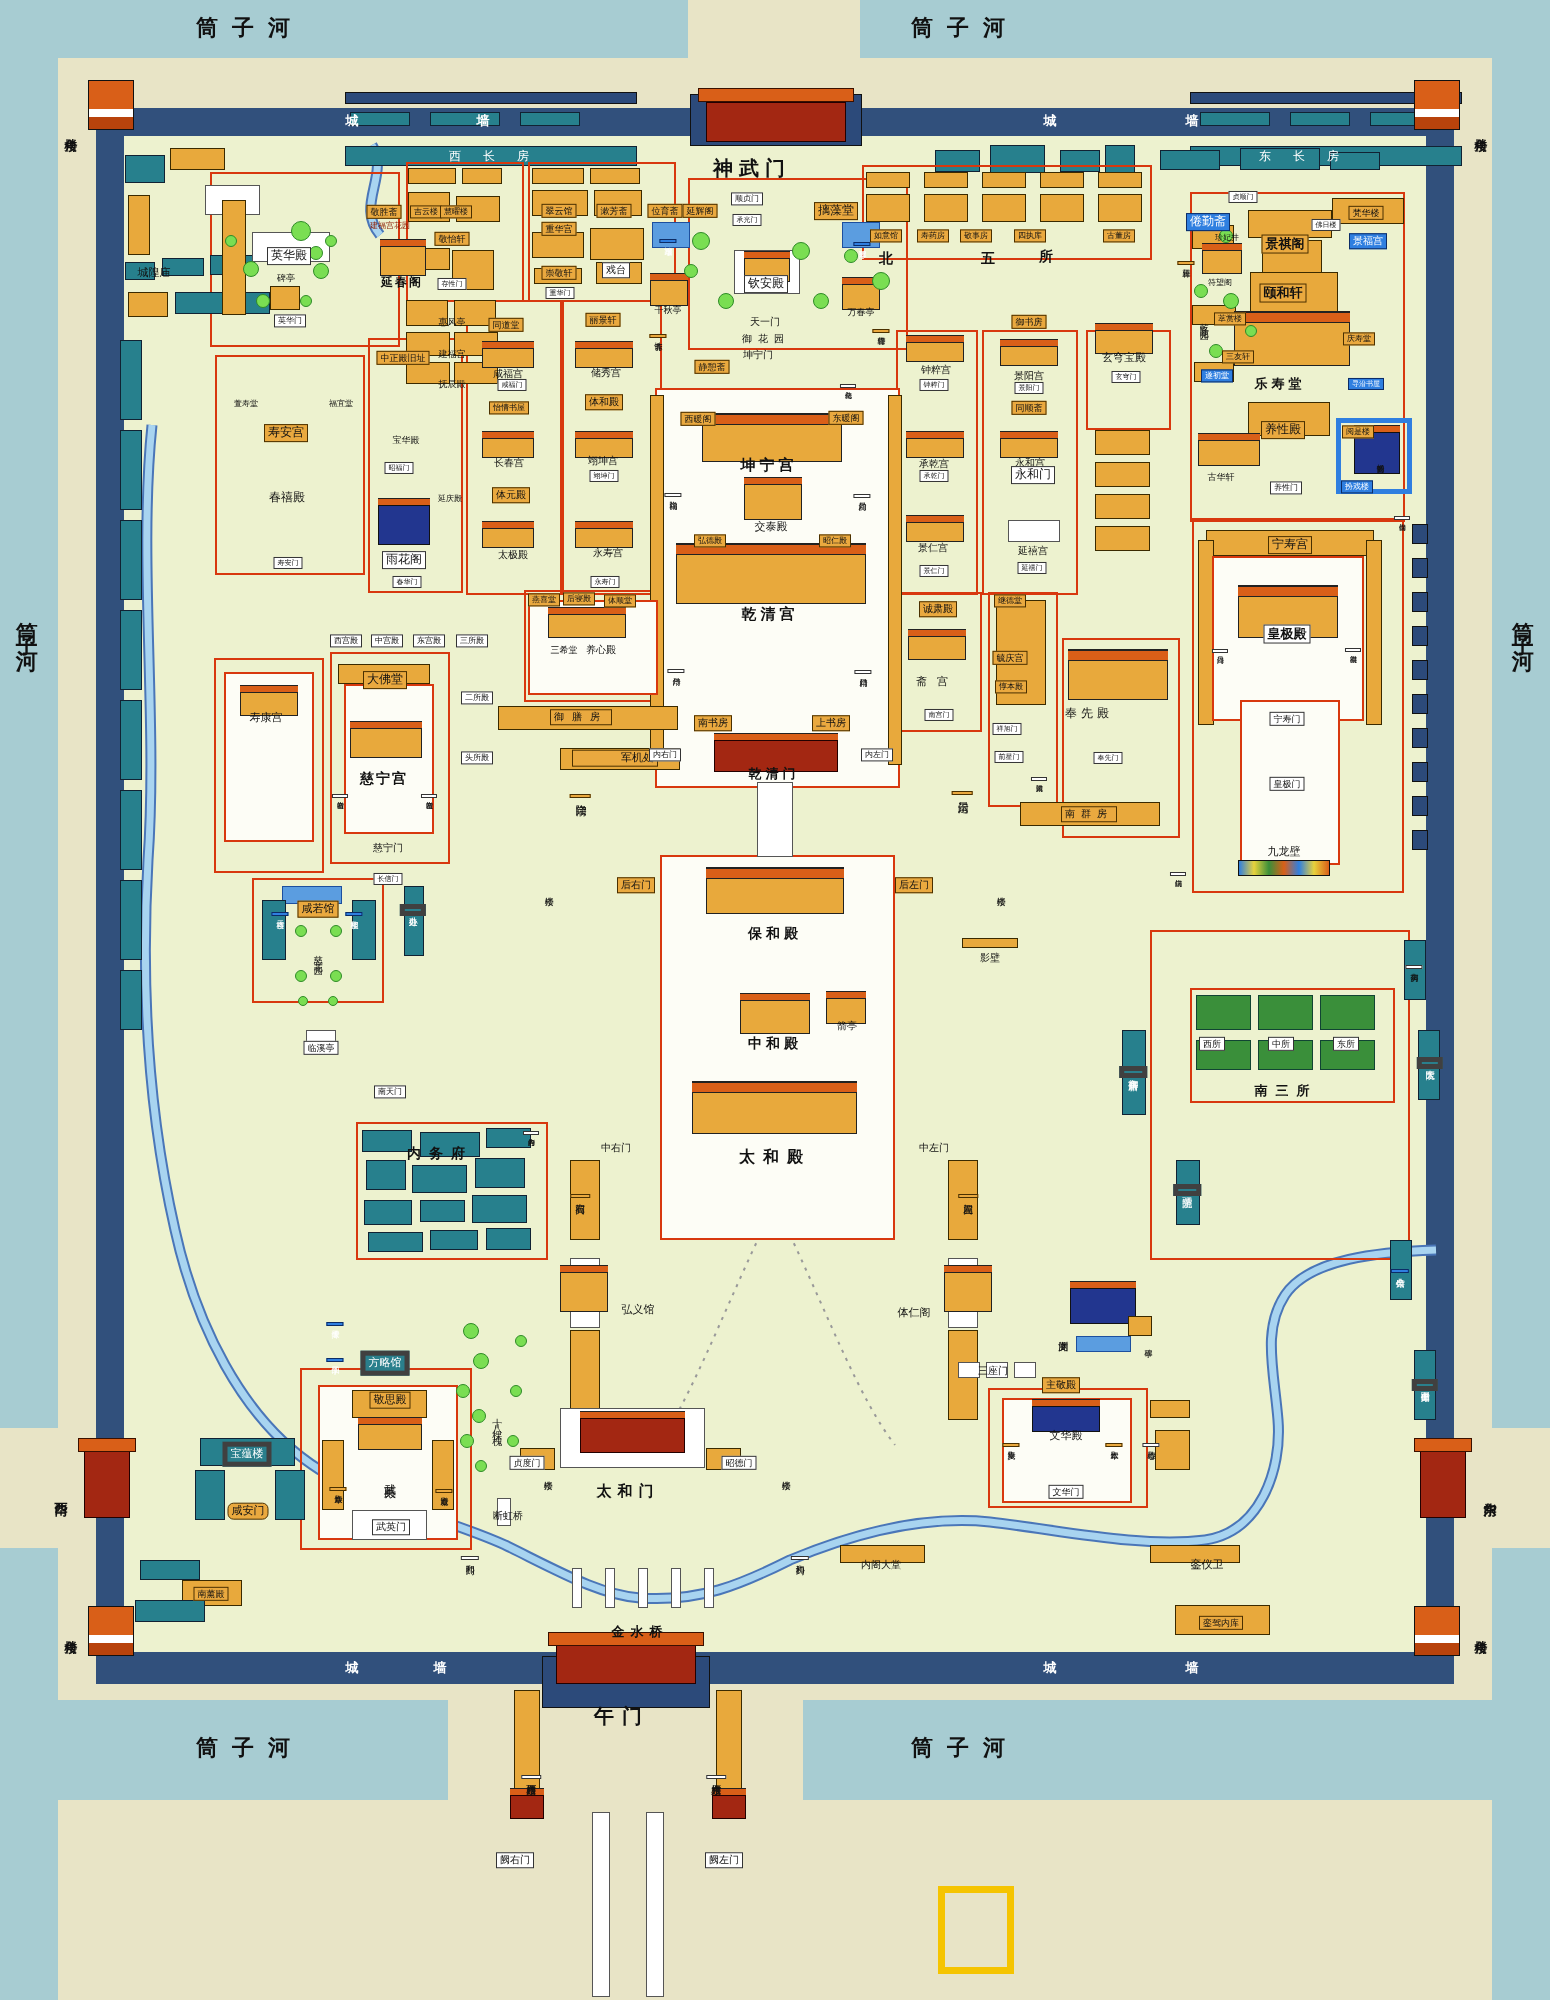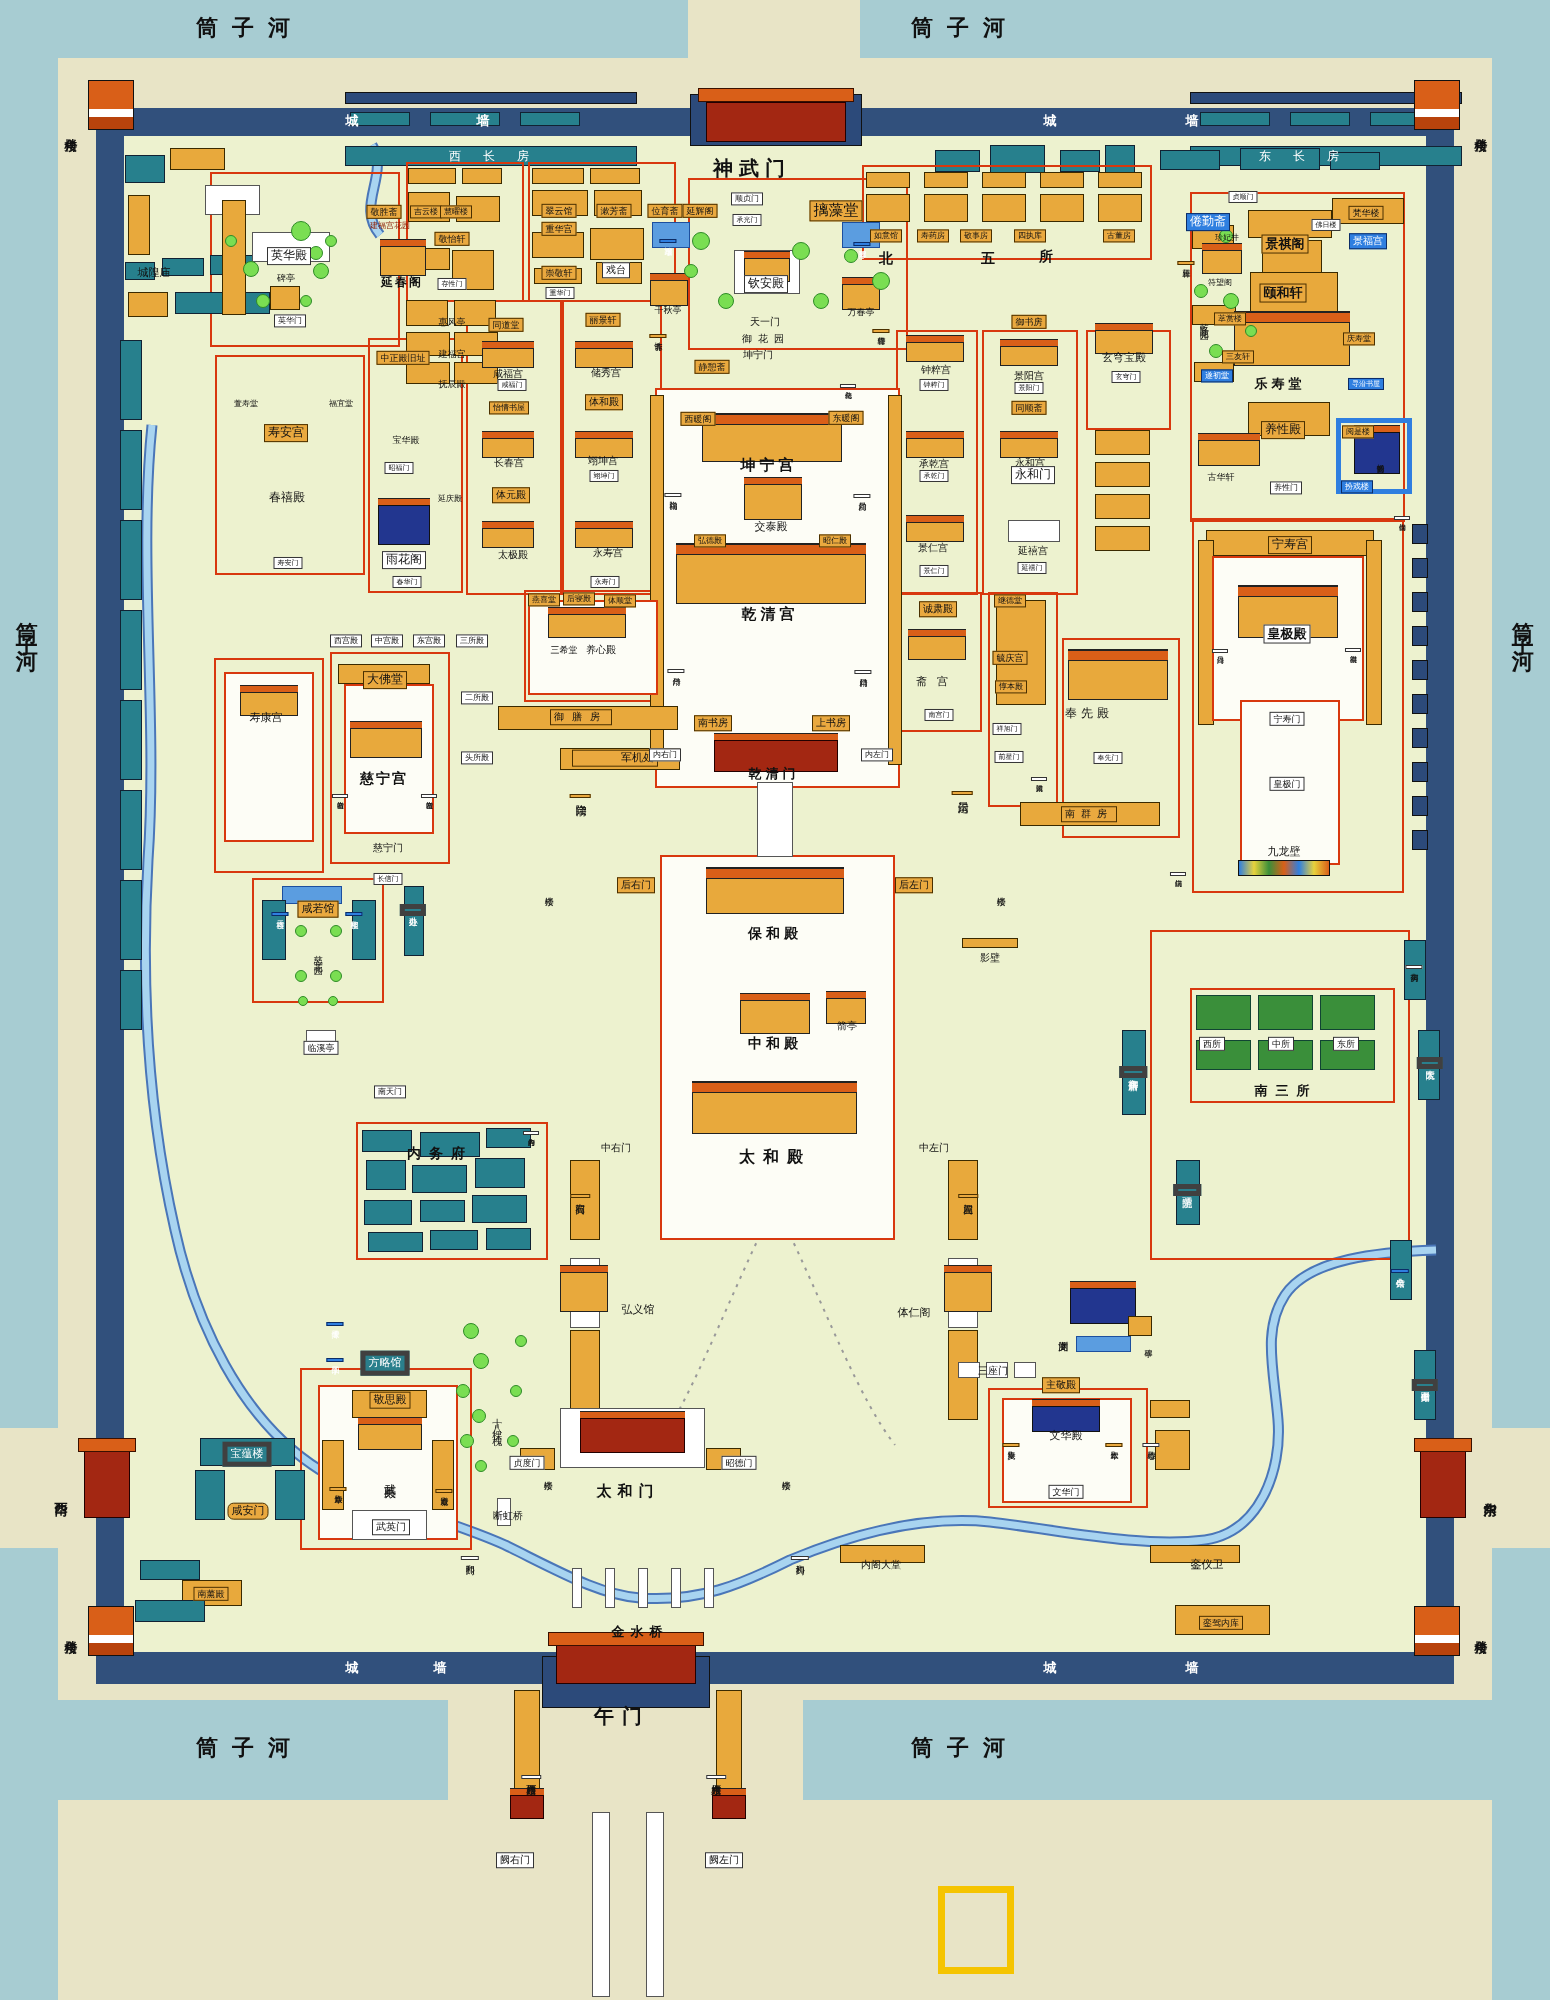--- a/index.html
+++ b/index.html
@@ -460,21 +460,21 @@
       <div class="lb p" style="left: 765px; top: 322px; font-size: 10px;">天一门</div>
       <div class="lb p" style="left: 766px; top: 339px; font-size: 10px; letter-spacing: 6px;">御花园</div>
       <div class="lb p" style="left: 668px; top: 310px; font-size: 9px;">千秋亭</div>
       <div class="lb p" style="left: 861px; top: 312px; font-size: 9px;">万春亭</div>
       <div class="lb bb v" style="left: 668px; top: 241px; font-size: 8px;">澄瑞亭</div>
       <div class="lb bb v" style="left: 862px; top: 244px; font-size: 8px;">浮碧亭</div>
       <div class="lb bg v" style="left: 881px; top: 331px; font-size: 8px;">绛雪轩</div>
       <div class="lb bg v" style="left: 658px; top: 336px; font-size: 8px;">养性斋</div>
       <div class="lb bg" style="left: 665px; top: 211px; font-size: 9px;">位育斋</div>
       <div class="lb bg" style="left: 700px; top: 211px; font-size: 9px;">延辉阁</div>
-      <div class="lb bg" style="left: 836px; top: 211px; font-size: 15px;">摛藻堂</div>
+      <div class="lb bg" style="left: 836px; top: 211px; font-size: 12px;">摛藻堂</div>
       <div class="lb bw" style="left: 747px; top: 199px; font-size: 8px;">顺贞门</div>
       <div class="lb bw" style="left: 747px; top: 220px; font-size: 7px;">承光门</div>
       <div class="lb p" style="left: 154px; top: 273px; font-size: 11px;">城隍庙</div>
       <div class="lb bw" style="left: 289px; top: 256px; font-size: 12px;">英华殿</div>
       <div class="lb p" style="left: 286px; top: 278px; font-size: 9px;">碑亭</div>
       <div class="lb bw" style="left: 290px; top: 321px; font-size: 8px;">英华门</div>
       <div class="lb p" style="left: 402px; top: 283px; font-size: 12px; letter-spacing: 2px; font-weight: bold;">延春阁</div>
       <div class="lb bg" style="left: 384px; top: 212px; font-size: 9px;">敬胜斋</div>
       <div class="lb bg" style="left: 426px; top: 212px; font-size: 8px;">吉云楼</div>
       <div class="lb bg" style="left: 456px; top: 212px; font-size: 8px;">慧曜楼</div>

